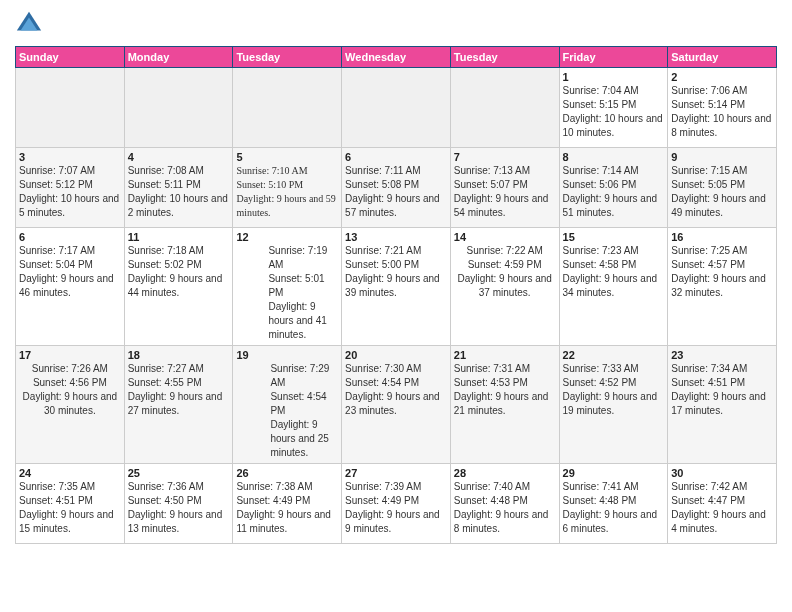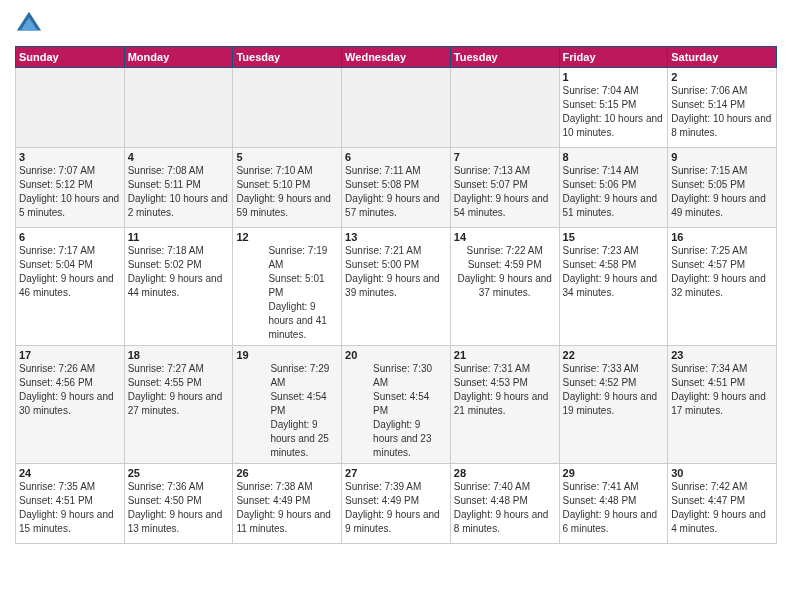--- a/index.html
+++ b/index.html
@@ -56,21 +56,21 @@
     .location {
       font-size: 14px;
       color: #555;
     }
     .calendar {
       width: 100%;
       border-collapse: collapse;
       table-layout: fixed;
     }
     .calendar thead th {
-      background-color: #be185d;
+      background-color: #ec4899;
       color: white;
       font-size: 11px;
       font-weight: bold;
       padding: 4px 3px;
       text-align: left;
       border: 1px solid #1a5080;
     }
     .calendar tbody td {
       border: 1px solid #ccc;
       vertical-align: top;
@@ -160,21 +160,21 @@
 Daylight: 10 hours and 5 minutes.</div>
           </td>
           <td>
             <span class="day-number">4</span>
             <div class="day-info" style="white-space: pre-line;">Sunrise: 7:08 AM
 Sunset: 5:11 PM
 Daylight: 10 hours and 2 minutes.</div>
           </td>
           <td>
             <span class="day-number">5</span>
-            <div class="day-info" style="white-space: pre-line;">Sunrise: 7:10 AM
+            <div class="day-info" style="white-space: pre-line; font-family: Liberation Serif, serif;">Sunrise: 7:10 AM
 Sunset: 5:10 PM
 Daylight: 9 hours and 59 minutes.</div>
           </td>
           <td>
             <span class="day-number">6</span>
             <div class="day-info" style="white-space: pre-line;">Sunrise: 7:11 AM
 Sunset: 5:08 PM
 Daylight: 9 hours and 57 minutes.</div>
           </td>
           <td>
@@ -236,39 +236,39 @@
           <td>
             <span class="day-number">16</span>
             <div class="day-info" style="white-space: pre-line;">Sunrise: 7:25 AM
 Sunset: 4:57 PM
 Daylight: 9 hours and 32 minutes.</div>
           </td>
         </tr>
         <tr>
           <td>
             <span class="day-number">17</span>
-            <div class="day-info" style="white-space: pre-line;">Sunrise: 7:26 AM
+            <div class="day-info" style="white-space: pre-line; text-align: center;">Sunrise: 7:26 AM
 Sunset: 4:56 PM
 Daylight: 9 hours and 30 minutes.</div>
           </td>
           <td>
             <span class="day-number">18</span>
             <div class="day-info" style="white-space: pre-line;">Sunrise: 7:27 AM
 Sunset: 4:55 PM
 Daylight: 9 hours and 27 minutes.</div>
           </td>
           <td>
             <span class="day-number">19</span>
             <div class="day-info" style="white-space: pre-line; margin-left: 34px;">Sunrise: 7:29 AM
 Sunset: 4:54 PM
 Daylight: 9 hours and 25 minutes.</div>
           </td>
           <td>
             <span class="day-number">20</span>
-            <div class="day-info" style="white-space: pre-line; margin-left: 28px;">Sunrise: 7:30 AM
+            <div class="day-info" style="white-space: pre-line;">Sunrise: 7:30 AM
 Sunset: 4:54 PM
 Daylight: 9 hours and 23 minutes.</div>
           </td>
           <td>
             <span class="day-number">21</span>
             <div class="day-info" style="white-space: pre-line;">Sunrise: 7:31 AM
 Sunset: 4:53 PM
 Daylight: 9 hours and 21 minutes.</div>
           </td>
           <td>

